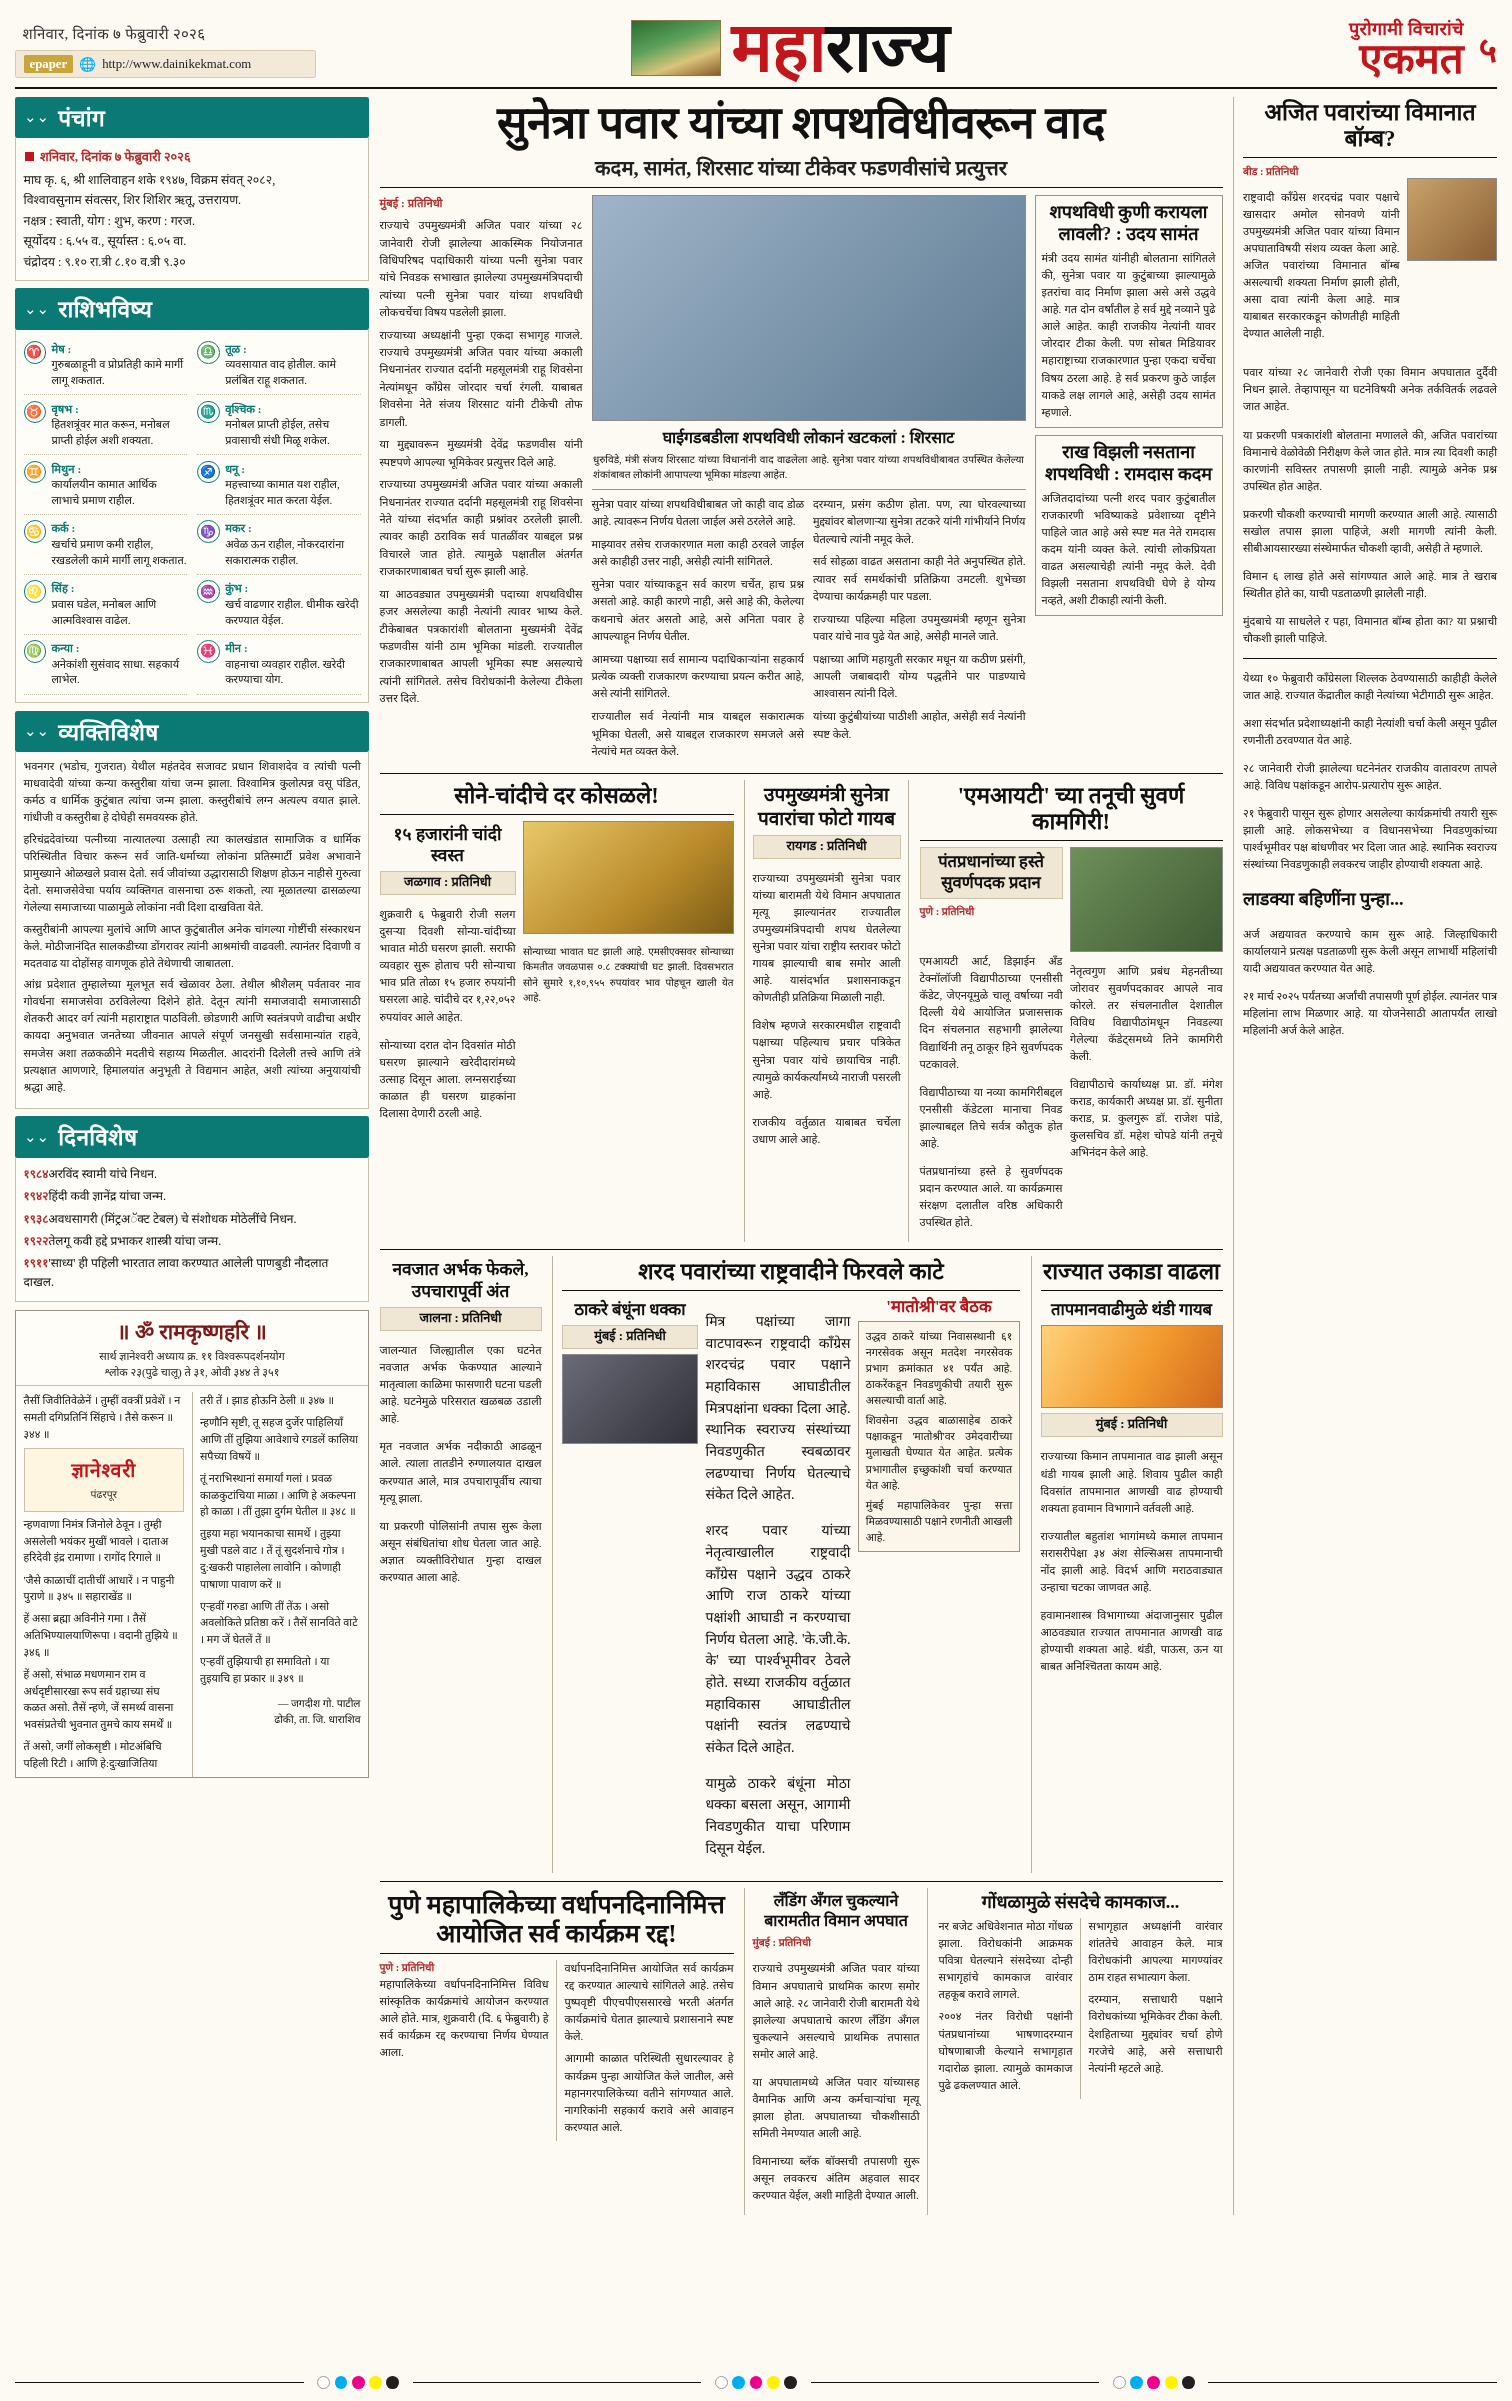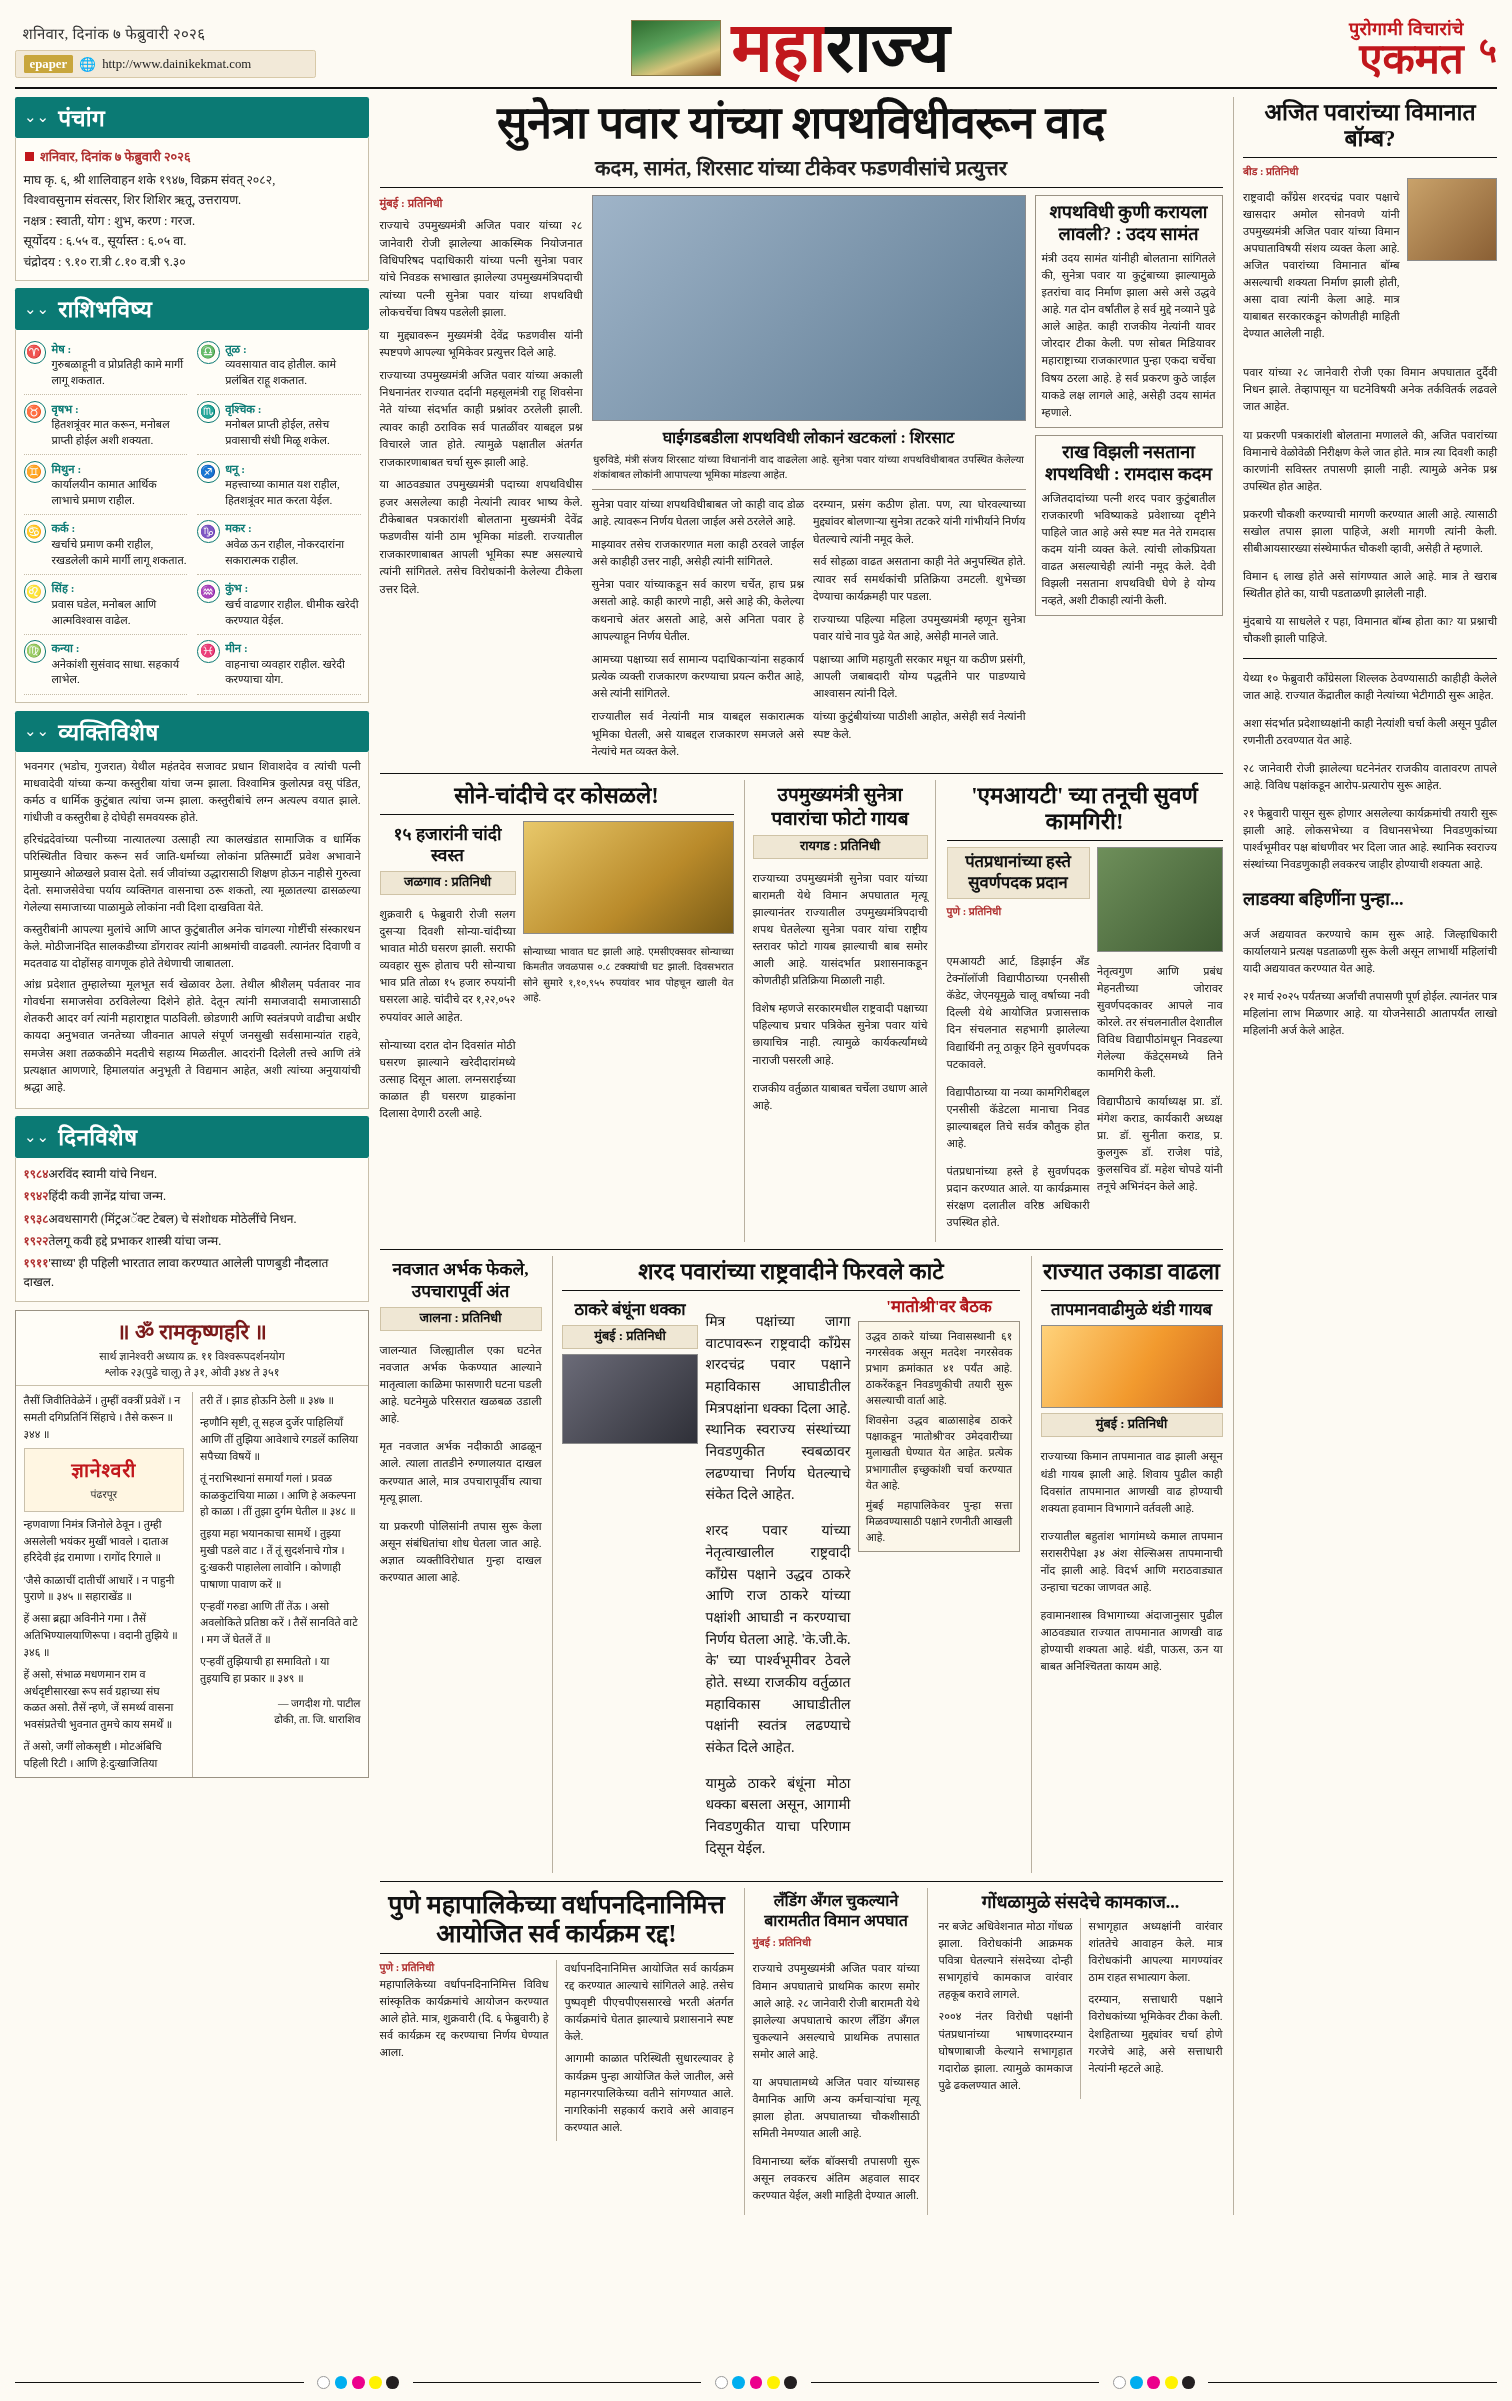--- a/index.html
+++ b/index.html
@@ -281,20 +281,21 @@
     <div class="col-mid">
 
       <div class="lead-title">सुनेत्रा पवार यांच्या शपथविधीवरून वाद</div>
       <div class="lead-sub">कदम, सामंत, शिरसाट यांच्या टीकेवर फडणवीसांचे प्रत्युत्तर</div>
 
       <div class="cols3">
 
         <div class="news-col" style="max-width:203px;">
           <div class="byline">मुंबई : प्रतिनिधी</div>
           <p>राज्याचे उपमुख्यमंत्री अजित पवार यांच्या २८ जानेवारी रोजी झालेल्या आकस्मिक नियोजनात विधिपरिषद पदाधिकारी यांच्या पत्नी सुनेत्रा पवार यांचे निवडक सभाखात झालेल्या उपमुख्यमंत्रिपदाची त्यांच्या पत्नी सुनेत्रा पवार यांच्या शपथविधी लोकचर्चेचा विषय पडलेली झाला.</p>
+          <p>राज्याच्या अध्यक्षांनी पुन्हा एकदा सभागृह गाजले. राज्याचे उपमुख्यमंत्री अजित पवार यांच्या अकाली निधनानंतर राज्यात दर्दानी महसूलमंत्री राहू शिवसेना नेत्यांमधून काँग्रेस जोरदार चर्चा रंगली. याबाबत शिवसेना नेते संजय शिरसाट यांनी टीकेची तोफ डागली.</p>
           <p>या मुद्द्यावरून मुख्यमंत्री देवेंद्र फडणवीस यांनी स्पष्टपणे आपल्या भूमिकेवर प्रत्युत्तर दिले आहे.</p>
           <p>राज्याच्या उपमुख्यमंत्री अजित पवार यांच्या अकाली निधनानंतर राज्यात दर्दानी महसूलमंत्री राहू शिवसेना नेते यांच्या संदर्भात काही प्रश्नांवर ठरलेली झाली. त्यावर काही ठराविक सर्व पातळींवर याबद्दल प्रश्न विचारले जात होते. त्यामुळे पक्षातील अंतर्गत राजकारणाबाबत चर्चा सुरू झाली आहे.</p>
           <p>या आठवड्यात उपमुख्यमंत्री पदाच्या शपथविधीस हजर असलेल्या काही नेत्यांनी त्यावर भाष्य केले. टीकेबाबत पत्रकारांशी बोलताना मुख्यमंत्री देवेंद्र फडणवीस यांनी ठाम भूमिका मांडली. राज्यातील राजकारणाबाबत आपली भूमिका स्पष्ट असल्याचे त्यांनी सांगितले. तसेच विरोधकांनी केलेल्या टीकेला उत्तर दिले.</p>
         </div>
 
         <div style="flex:1;">
           <div class="photo" style="height:226px;"></div>
           <div style="text-align:center; font-size:16px; font-weight:bold; padding:4.5px 0 1.5px;">घाईगडबडीला शपथविधी लोकानं खटकलां : शिरसाट</div>
           <div class="caption">धुरुविडे, मंत्री संजय शिरसाट यांच्या विधानांनी वाद वाढलेला आहे. सुनेत्रा पवार यांच्या शपथविधीबाबत उपस्थित केलेल्या शंकांबाबत लोकांनी आपापल्या भूमिका मांडल्या आहेत.</div>
           <div class="hr1"></div>
@@ -345,21 +346,21 @@
             </div>
             <div style="flex:1;">
               <div class="photo gold" style="height:113px;"></div>
               <div style="font-size:10px; line-height:1.55; text-align:justify; margin-top:5.3px;">
                 <p>सोन्याच्या भावात घट झाली आहे. एमसीएक्सवर सोन्याच्या किमतीत जवळपास ०.८ टक्क्यांची घट झाली. दिवसभरात सोने सुमारे १,१०,९५५ रुपयांवर भाव पोहचून खाली येत आहे.</p>
               </div>
             </div>
           </div>
         </div>
 
-        <div style="width:192px; border-left:0.8px solid #b9b0a0; border-right:0.8px solid #b9b0a0; padding:0 7.5px;">
+        <div style="width:165px; border-left:0.8px solid #b9b0a0; border-right:0.8px solid #b9b0a0; padding:0 7.5px;">
           <div class="kicker" style="font-size:19px;">उपमुख्यमंत्री सुनेत्रा पवारांचा फोटो गायब</div>
           <div class="stripe" style="font-size:12.8px; padding:3px 4.5px;">रायगड : प्रतिनिधी</div>
           <div style="font-size:11px; line-height:1.55; text-align:justify; margin-top:5.3px;">
             <p>राज्याच्या उपमुख्यमंत्री सुनेत्रा पवार यांच्या बारामती येथे विमान अपघातात मृत्यू झाल्यानंतर राज्यातील उपमुख्यमंत्रिपदाची शपथ घेतलेल्या सुनेत्रा पवार यांचा राष्ट्रीय स्तरावर फोटो गायब झाल्याची बाब समोर आली आहे. यासंदर्भात प्रशासनाकडून कोणतीही प्रतिक्रिया मिळाली नाही.</p>
             <p>विशेष म्हणजे सरकारमधील राष्ट्रवादी पक्षाच्या पहिल्याच प्रचार पत्रिकेत सुनेत्रा पवार यांचे छायाचित्र नाही. त्यामुळे कार्यकर्त्यांमध्ये नाराजी पसरली आहे.</p>
             <p>राजकीय वर्तुळात याबाबत चर्चेला उधाण आले आहे.</p>
           </div>
         </div>
 
         <div style="flex:1;">

